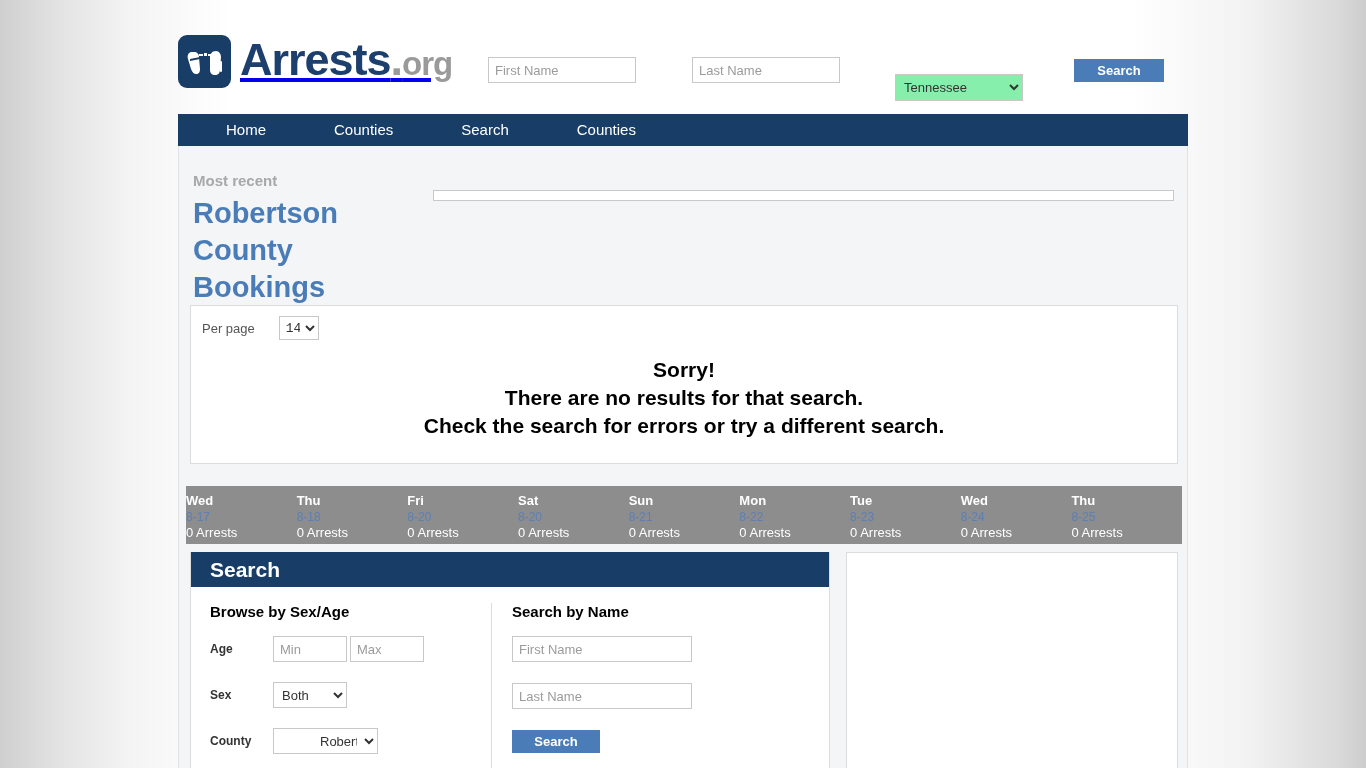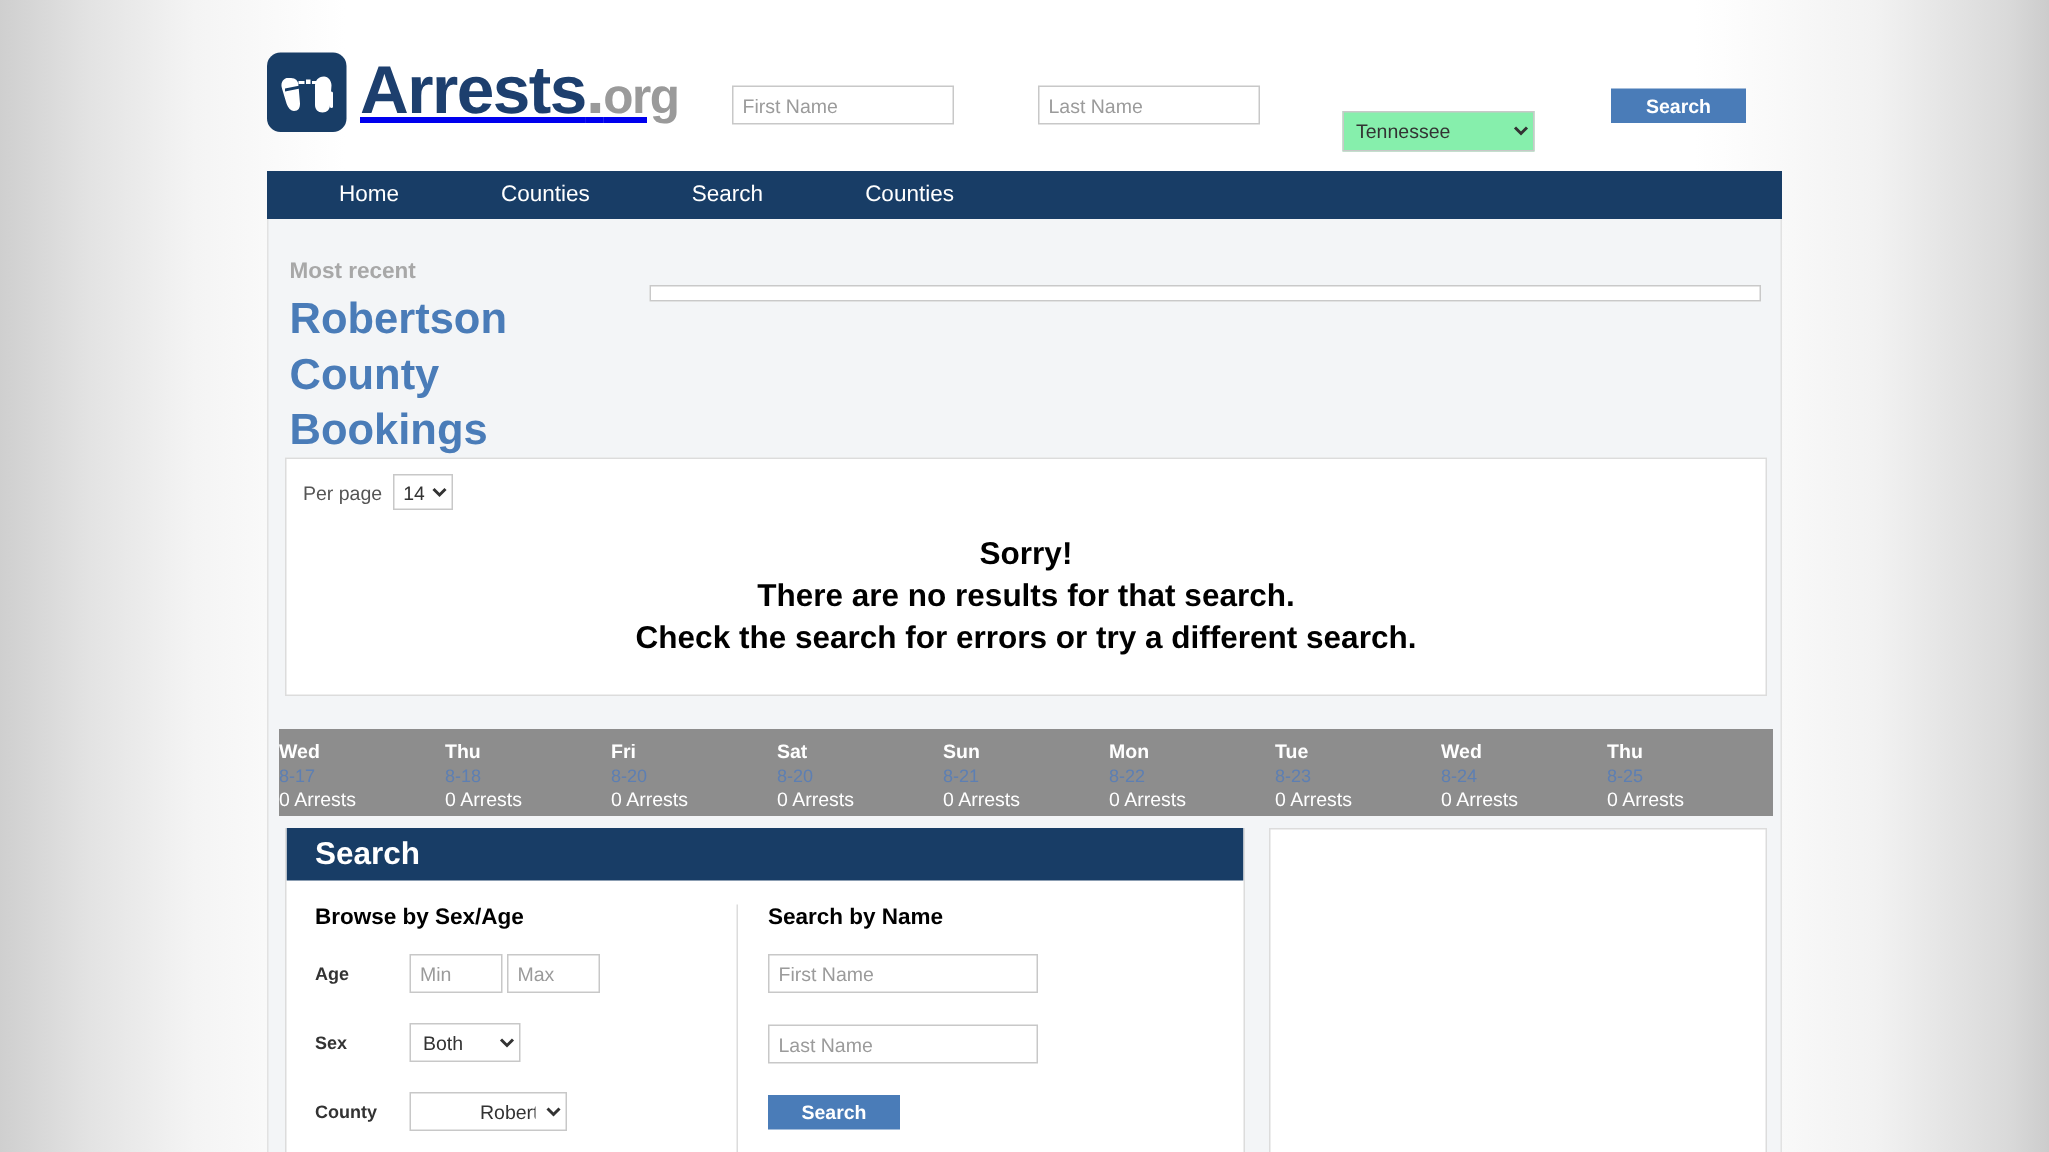--- a/index.html
+++ b/index.html
@@ -162,27 +162,27 @@
   }
   .perpage-row {
     position: absolute;
     left: 11px; top: 10px;
     display: flex;
     align-items: center;
   }
   .perpage-label {
     font-size: 13px;
     color: #555;
-    margin-right: 7px;
+    margin-right: 24px;
   }
   .perpage-select {
     width: 40px; height: 24px;
     border: 1px solid #c8c8c8;
     background: #fff;
-    font-family: Liberation Sans, sans-serif;
+    font-family: Liberation Mono, monospace;
     font-size: 13px;
     color: #333;
     padding: 0 2px;
   }
   .sorry {
     position: absolute;
     left: 0; right: 0; top: 50px;
     text-align: center;
     font-size: 21px;
     font-weight: bold;
@@ -264,21 +264,21 @@
     align-items: center;
     margin-bottom: 20px;
   }
   .field-lbl {
     width: 63px;
     font-size: 12px;
     font-weight: bold;
     color: #333;
   }
   .mini-input {
-    width: 62px; height: 26px;
+    width: 74px; height: 26px;
     border: 1px solid #c8c8c8;
     background: #fff;
     font-family: "Liberation Sans", sans-serif;
     font-size: 13px;
     color: #333;
     padding: 0 6px;
     outline: none;
   }
   .mini-input::placeholder { color: #9b9b9b; }
   .mini-input + .mini-input { margin-left: 3px; }

